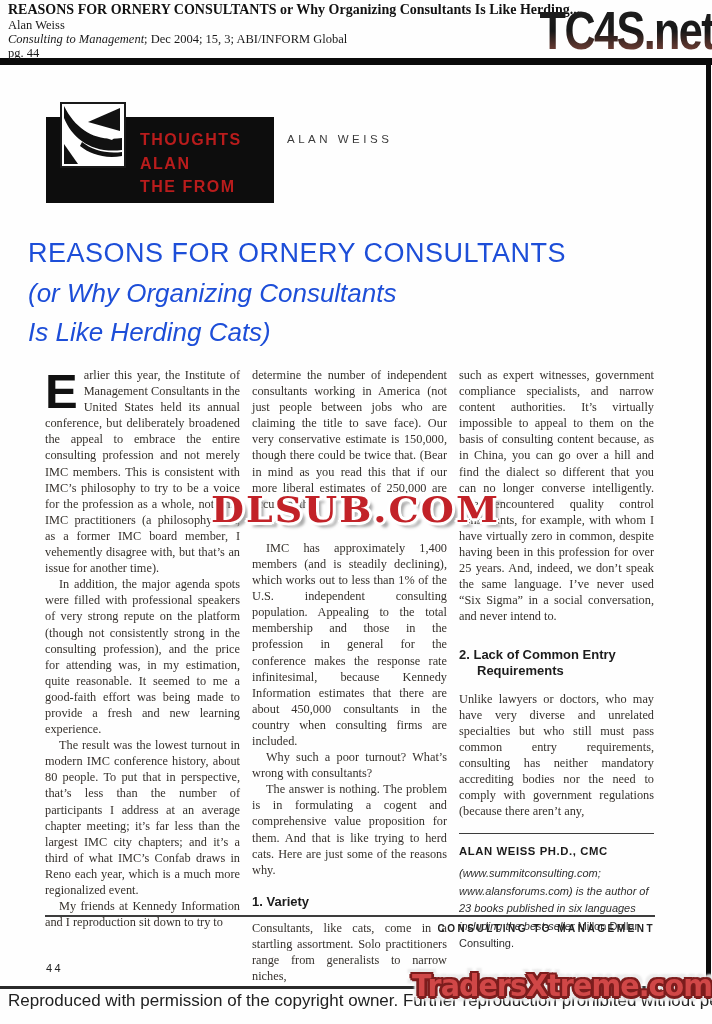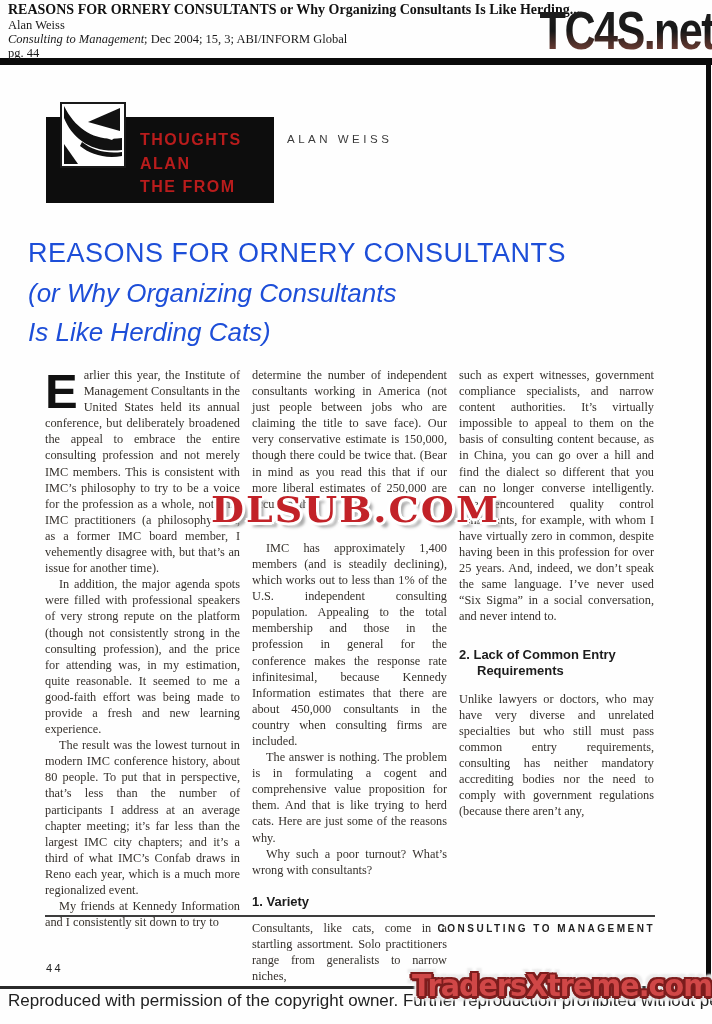--- a/index.html
+++ b/index.html
@@ -137,37 +137,41 @@
   <div class="art-title">
     <div class="t1">REASONS FOR ORNERY CONSULTANTS</div>
     <div class="t2">(or Why Organizing Consultants</div>
     <div class="t3">Is Like Herding Cats)</div>
   </div>
 
   <div class="col col-1">
     <p><span class="dropcap">E</span><span>arlier this year, the Institute of Management Consultants in the United States held its annual conference, but deliberately broadened the appeal to embrace the entire consulting profession and not merely IMC members. This is consistent with IMC’s philosophy to try to be a voice for the profession as a whole, not only IMC practitioners (a philosophy that, as a former IMC board member, I vehemently disagree with, but that’s an issue for another time).</span></p>
     <p class="ind">In addition, the major agenda spots were filled with professional speakers of very strong repute on the platform (though not consistently strong in the consulting profession), and the price for attending was, in my estimation, quite reasonable. It seemed to me a good-faith effort was being made to provide a fresh and new learning experience.</p>
     <p class="ind">The result was the lowest turnout in modern IMC conference history, about 80 people. To put that in perspective, that’s less than the number of participants I address at an average chapter meeting; it’s far less than the largest IMC city chapters; and it’s a third of what IMC’s Confab draws in Reno each year, which is a much more regionalized event.</p>
-    <p class="ind">My friends at Kennedy Information and I consistently sit down to try to</p>
+    <p class="ind">My friends at Kennedy Information and I reproduction sit down to try to</p>
   </div>
 
   <div class="col col-2">
     <p>determine the number of independent consultants working in America (not just people between jobs who are claiming the title to save face). Our very conservative estimate is 150,000, though there could be twice that. (Bear in mind as you read this that if our more liberal estimates of 250,000 are accurate, the</p>
     <div class="wm-gap"></div>
     <p class="ind">IMC has approximately 1,400 members (and is steadily declining), which works out to less than 1% of the U.S. independent consulting population. Appealing to the total membership and those in the profession in general for the conference makes the response rate infinitesimal, because Kennedy Information estimates that there are about 450,000 consultants in the country when consulting firms are included.</p>
+    <p class="ind">Why such a poor turnout? What’s wrong with consultants?</p>
     <p class="ind">The answer is nothing. The problem is in formulating a cogent and comprehensive value proposition for them. And that is like trying to herd cats. Here are just some of the reasons why.</p>
-    <p class="ind">Why such a poor turnout? What’s wrong with consultants?</p>
     <p class="num-heading h-var">1.  Variety</p>
     <p>Consultants, like cats, come in a startling assortment. Solo practitioners range from generalists to narrow niches,</p>
   </div>
 
   <div class="col col-3">
     <p>such as expert witnesses, government compliance specialists, and narrow content authorities. It’s virtually impossible to appeal to them on the basis of consulting content because, as in China, you can go over a hill and find the dialect so different that you can no longer converse intelligently. I’ve encountered quality control consultants, for example, with whom I have virtually zero in common, despite having been in this profession for over 25 years. And, indeed, we don’t speak the same language. I’ve never used “Six Sigma” in a social conversation, and never intend to.</p>
     <p class="num-heading h-lack">2.  Lack of Common Entry Requirements</p>
     <p>Unlike lawyers or doctors, who may have very diverse and unrelated specialties but who still must pass common entry requirements, consulting has neither mandatory accrediting bodies nor the need to comply with government regulations (because there aren’t any,</p>
+    <div class="author-box">
+      <div class="author-name">ALAN WEISS PH.D., CMC</div>
+      <div class="author-bio"><span class="bio-it">(www.summitconsulting.com; www.alansforums.com) is the author of 23 books published in six languages including the best-seller </span><span>Millon Dollar Consulting.</span></div>
+    </div>
   </div>
 
   <div class="wm-dlsub">DLSUB.COM</div>
 
   <div class="footer-rule"></div>
   <div class="page-num">44</div>
   <div class="journal-footer">CONSULTING TO MANAGEMENT</div>
 
   <div class="copyright">Reproduced with permission of the copyright owner.  Further reproduction prohibited without permission.</div>
 

